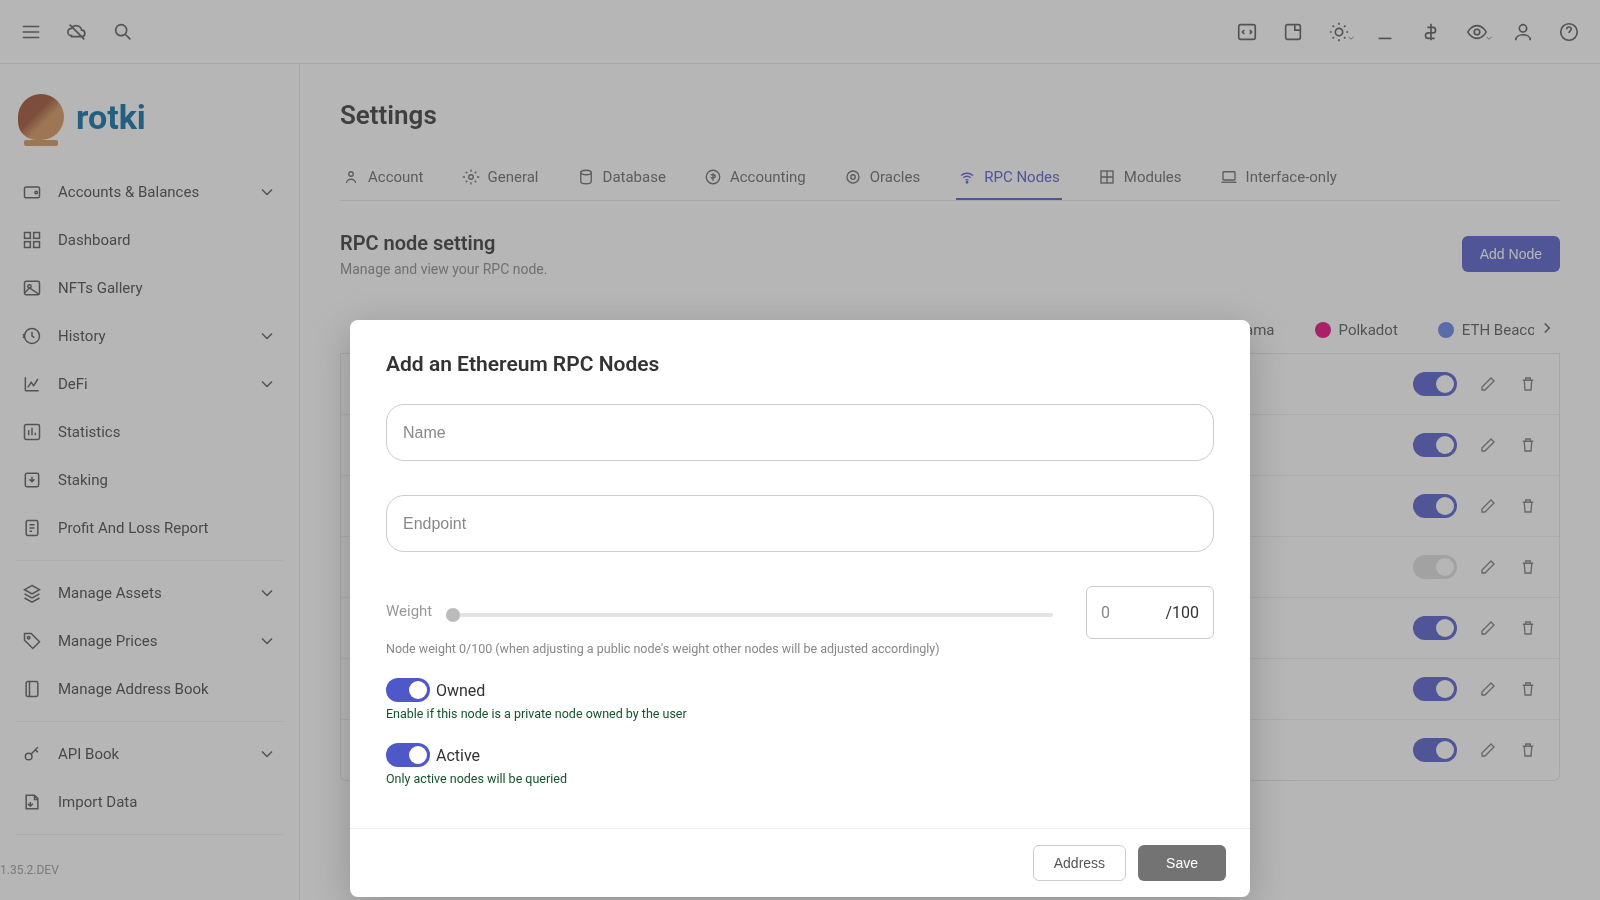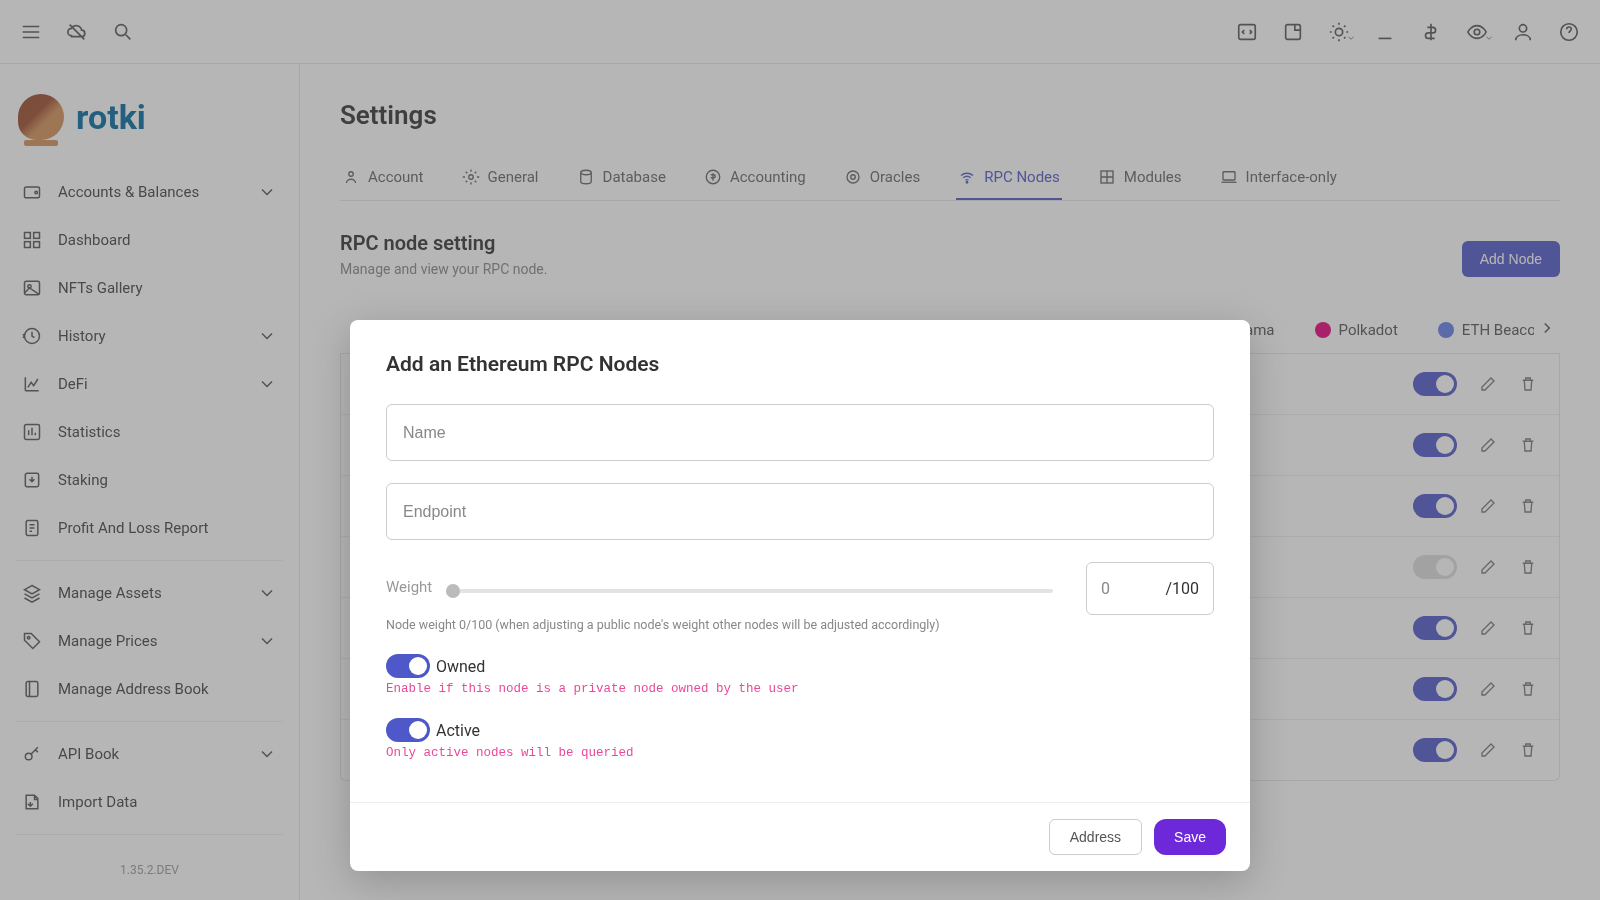--- a/index.html
+++ b/index.html
@@ -17,31 +17,31 @@
 
 .sidebar { position: absolute; top: 64px; left: 0; width: 300px; height: calc(900px - 64px); border-right: 1px solid #e5e5e5; padding-top: 20px; background: #fff; overflow-y: auto; }
 .brand { display: flex; align-items: center; gap: 12px; padding: 10px 18px 28px; }
 .brand-logo { width: 46px; height: 46px; background: linear-gradient(135deg,#9a4a2a 40%,#d4915a 60%); border-radius: 50% 50% 50% 40%; position: relative; }
 .brand-logo::after { content:''; position:absolute; bottom:-6px; left:6px; width:34px; height:6px; background:#d4915a; border-radius:2px; }
 .brand-name { font-size: 34px; font-weight: 700; color: #0369a1; }
 .nav-item { display: flex; align-items: center; gap: 16px; padding: 14px 22px; cursor: pointer; color: #444; font-size: 15px; }
 .nav-item .icon svg { width: 20px; height: 20px; stroke: #555; fill: none; stroke-width: 1.8; }
 .nav-item .chev { margin-left: auto; }
 .nav-section-hr { border: none; border-top: 1px solid #eee; margin: 8px 16px; }
-.version { text-align: center; color: #999; font-size: 12px; padding: 20px 0; }
+.version { text-align: left; color: #999; font-size: 12px; padding: 20px 0; }
 
 
 .main { position: absolute; top: 64px; left: 300px; right: 0; height: calc(900px - 64px); overflow-y: auto; padding: 36px 40px; }
 .page-title { font-size: 26px; font-weight: 600; margin-bottom: 26px; }
 .tabs { display: flex; gap: 34px; border-bottom: 1px solid #e5e5e5; margin-bottom: 30px; }
 .tab { display: flex; align-items: center; gap: 8px; padding: 12px 2px; font-size: 15px; color: #666; cursor: pointer; border-bottom: 2px solid transparent; }
 .tab.active { color: #4f58c8; border-bottom-color: #4f58c8; }
 .tab .icon svg { width: 18px; height: 18px; stroke: currentColor; fill: none; stroke-width: 1.8; }
 
-.section-head { display: flex; justify-content: space-between; align-items: flex-end; margin-bottom: 30px; }
+.section-head { display: flex; justify-content: space-between; align-items: center; margin-bottom: 30px; }
 .section-title { font-size: 20px; font-weight: 600; margin-bottom: 6px; }
 .section-sub { font-size: 14px; color: #888; }
 .btn-primary { background: #4f58c8; color: #fff; border: none; padding: 10px 18px; border-radius: 6px; font-size: 14px; cursor: pointer; }
 
 .chain-tabs { display: flex; gap: 32px; border-bottom: 1px solid #e5e5e5; padding: 0 12px; overflow: hidden; position: relative; }
 .chain-tab { display: flex; align-items: center; gap: 8px; padding: 14px 4px; font-size: 15px; color: #555; white-space: nowrap; cursor:pointer; }
 .chain-dot { width: 16px; height: 16px; border-radius: 50%; display:inline-block; }
 .chain-next { position: absolute; right: 0; top: 50%; transform: translateY(-50%); background: #fff; padding: 0 4px; }
 .chain-next svg { width: 18px; height: 18px; stroke: #555; fill:none; stroke-width:2; }
 
@@ -52,39 +52,39 @@
 .toggle.off { background: #ddd; }
 .toggle::after { content:''; position:absolute; width:18px; height:18px; background:#fff; border-radius:50%; top:3px; right:3px; }
 .toggle.off::after { right:auto; left:23px; }
 .rowicon svg { width:18px; height:18px; stroke:#777; fill:none; stroke-width:1.8; }
 
 
 .overlay { position: absolute; inset: 0; background: rgba(80,80,80,0.42); display: flex; align-items: flex-start; justify-content: center; }
 .modal { background: #fff; border-radius: 8px; width: 900px; margin-top: 320px; box-shadow: 0 10px 40px rgba(0,0,0,0.2); display: flex; flex-direction: column; max-height: calc(900px - 320px); }
 .modal-body { padding: 32px 36px 20px; overflow-y: auto; }
 .modal-title { font-size: 21px; font-weight: 600; margin-bottom: 28px; }
-.input-wrap { border: 1px solid #ccc; border-radius: 6px; padding: 18px 16px; margin-bottom: 22px; }
+.input-wrap { border: 1px solid #ccc; border-radius: 18px; padding: 18px 16px; margin-bottom: 34px; }
 .input-wrap input { border:none; outline:none; width:100%; font-size:16px; }
 .input-wrap input::placeholder { color:#888; }
 
 .weight-row { display: flex; align-items: center; gap: 33px; justify-content: flex-end; }
 .weight-left { flex: 1; }
 .weight-label { color: #999; font-size: 15px; margin-bottom: 4px; display:block; }
 .slider { width: 100%; height: 4px; background: #e3e3e3; border-radius: 2px; position: relative; margin: 8px 0 4px; }
 .slider-thumb { width: 14px; height: 14px; background: #bbb; border-radius: 50%; position: absolute; top: -5px; left: 0; }
 .weight-hint { font-size: 12.5px; color: #888; margin-top: 2px; margin-bottom: 22px; }
 .weight-input { border:1px solid #ccc; border-radius:6px; padding: 16px 14px; width: 128px; display:flex; align-items:center; justify-content:space-between; font-size:16px; }
 .weight-input span:first-child { color:#888; }
 
 .switch-row { display: flex; align-items: center; gap: 6px; margin-bottom: 4px; }
-.switch-hint { font-size: 12.5px; color: #ec4899; margin-bottom: 22px; font-family: Liberation Mono, monospace; }
+.switch-hint { font-size: 12.5px; color: #14532d; margin-bottom: 22px; }
 
 .modal-footer { border-top: 1px solid #eee; padding: 16px 24px; display: flex; justify-content: flex-end; gap: 12px; }
 .btn-outline { background: #fff; border: 1px solid #ccc; color: #555; padding: 9px 20px; border-radius: 6px; font-size: 14px; cursor:pointer; }
-.btn-save { background: #6d28d9; color: #fff; border: none; padding: 9px 20px; border-radius: 12px; font-size: 14px; cursor:pointer; }
+.btn-save { background: #737373; color: #fff; border: none; padding: 9px 28px; border-radius: 6px; font-size: 14px; cursor:pointer; }
 </style>
 </head>
 <body>
 
 <div class="topbar">
   <div class="topbar-left">
     <span class="icon iconbtn">
         <svg viewBox="0 0 24 24">
           <path d="M3 6h18M3 12h18M3 18h18"></path>
         </svg>

